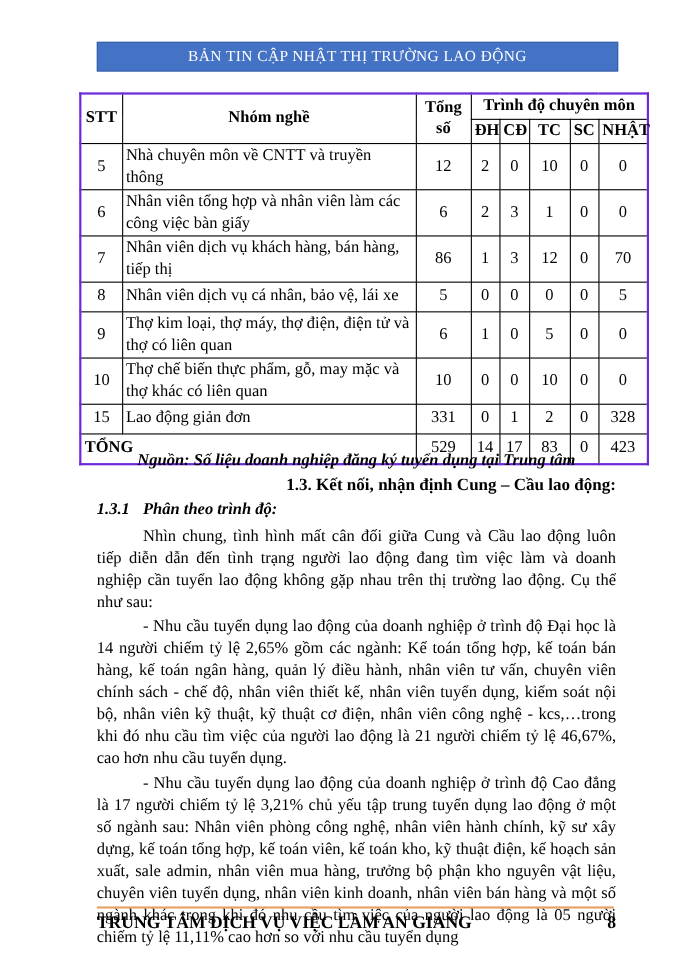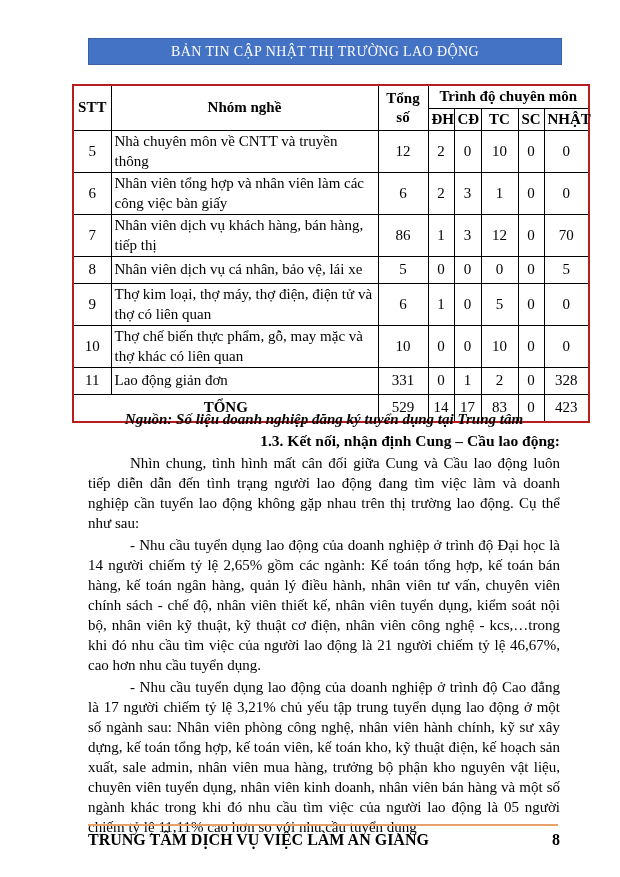--- a/index.html
+++ b/index.html
@@ -26,34 +26,34 @@
     font-size: 14px;
     letter-spacing: 0.4px;
     white-space: nowrap;
   }
   table.jobs {
     position: absolute;
     left: 72px; top: 84px;
     width: 516px;
     border-collapse: collapse;
     table-layout: fixed;
-    border: 2px solid #b91c1c;
+    border: 2px solid #6d28d9;
     font-size: 15px;
   }
   table.jobs th, table.jobs td {
     border: 1px solid #000;
     padding: 1px 3px;
     vertical-align: middle;
     line-height: 1.3;
   }
   table.jobs th { font-weight: bold; text-align: center; }
   table.jobs td { height: 24px; }
   td.c-stt, td.c-num { text-align: center; }
   td.c-name { text-align: left; padding-left: 4px; }
-  td.c-total-label { text-align: center; font-weight: bold; }
+  td.c-total-label { font-weight: bold; }
   .textblock {
     position: absolute;
     left: 88px; top: 409px;
     width: 472px;
     font-size: 15px;
     line-height: 20px;
   }
   .caption {
     font-style: italic;
     text-align: center;
@@ -183,21 +183,21 @@
         <td class="c-stt">10</td>
         <td class="c-name">Thợ chế biến thực phẩm, gỗ, may mặc và thợ khác có liên quan</td>
         <td class="c-num">10</td>
         <td class="c-num">0</td>
         <td class="c-num">0</td>
         <td class="c-num">10</td>
         <td class="c-num">0</td>
         <td class="c-num">0</td>
       </tr>
       <tr>
-        <td class="c-stt">11</td>
+        <td class="c-stt">15</td>
         <td class="c-name">Lao động giản đơn</td>
         <td class="c-num">331</td>
         <td class="c-num">0</td>
         <td class="c-num">1</td>
         <td class="c-num">2</td>
         <td class="c-num">0</td>
         <td class="c-num">328</td>
       </tr>
       <tr>
         <td class="c-total-label" colspan="2">TỔNG</td>
@@ -207,20 +207,21 @@
         <td class="c-num">83</td>
         <td class="c-num">0</td>
         <td class="c-num">423</td>
       </tr>
     </tbody>
   </table>
 
   <div class="textblock">
     <p class="caption">Nguồn: Số liệu doanh nghiệp đăng ký tuyển dụng tại Trung tâm</p>
     <p class="h1">1.3. Kết nối, nhận định Cung – Cầu lao động:</p>
+    <p class="h2"><span class="h2-num">1.3.1</span><span>Phân theo trình độ:</span></p>
     <p class="para">Nhìn chung, tình hình mất cân đối giữa Cung và Cầu lao động luôn tiếp diễn dẫn đến tình trạng người lao động đang tìm việc làm và doanh nghiệp cần tuyển lao động không gặp nhau trên thị trường lao động. Cụ thể như sau:</p>
     <p class="para">- Nhu cầu tuyển dụng lao động của doanh nghiệp ở trình độ Đại học là 14 người chiếm tỷ lệ 2,65% gồm các ngành: Kế toán tổng hợp, kế toán bán hàng, kế toán ngân hàng, quản lý điều hành, nhân viên tư vấn, chuyên viên chính sách - chế độ, nhân viên thiết kế, nhân viên tuyển dụng, kiểm soát nội bộ, nhân viên kỹ thuật, kỹ thuật cơ điện, nhân viên công nghệ - kcs,…trong khi đó nhu cầu tìm việc của người lao động là 21 người chiếm tỷ lệ 46,67%, cao hơn nhu cầu tuyển dụng.</p>
     <p class="para">- Nhu cầu tuyển dụng lao động của doanh nghiệp ở trình độ Cao đẳng là 17 người chiếm tỷ lệ 3,21% chủ yếu tập trung tuyển dụng lao động ở một số ngành sau: Nhân viên phòng công nghệ, nhân viên hành chính, kỹ sư xây dựng, kế toán tổng hợp, kế toán viên, kế toán kho, kỹ thuật điện, kế hoạch sản xuất, sale admin, nhân viên mua hàng, trưởng bộ phận kho nguyên vật liệu, chuyên viên tuyển dụng, nhân viên kinh doanh, nhân viên bán hàng và một số ngành khác trong khi đó nhu cầu tìm việc của người lao động là 05 người chiếm tỷ lệ 11,11% cao hơn so với nhu cầu tuyển dụng</p>
   </div>
 
   <div class="footer-rule"></div>
   <div class="footer-row">
     <span>TRUNG TÂM DỊCH VỤ VIỆC LÀM AN GIANG</span>
     <span>8</span>
   </div>

